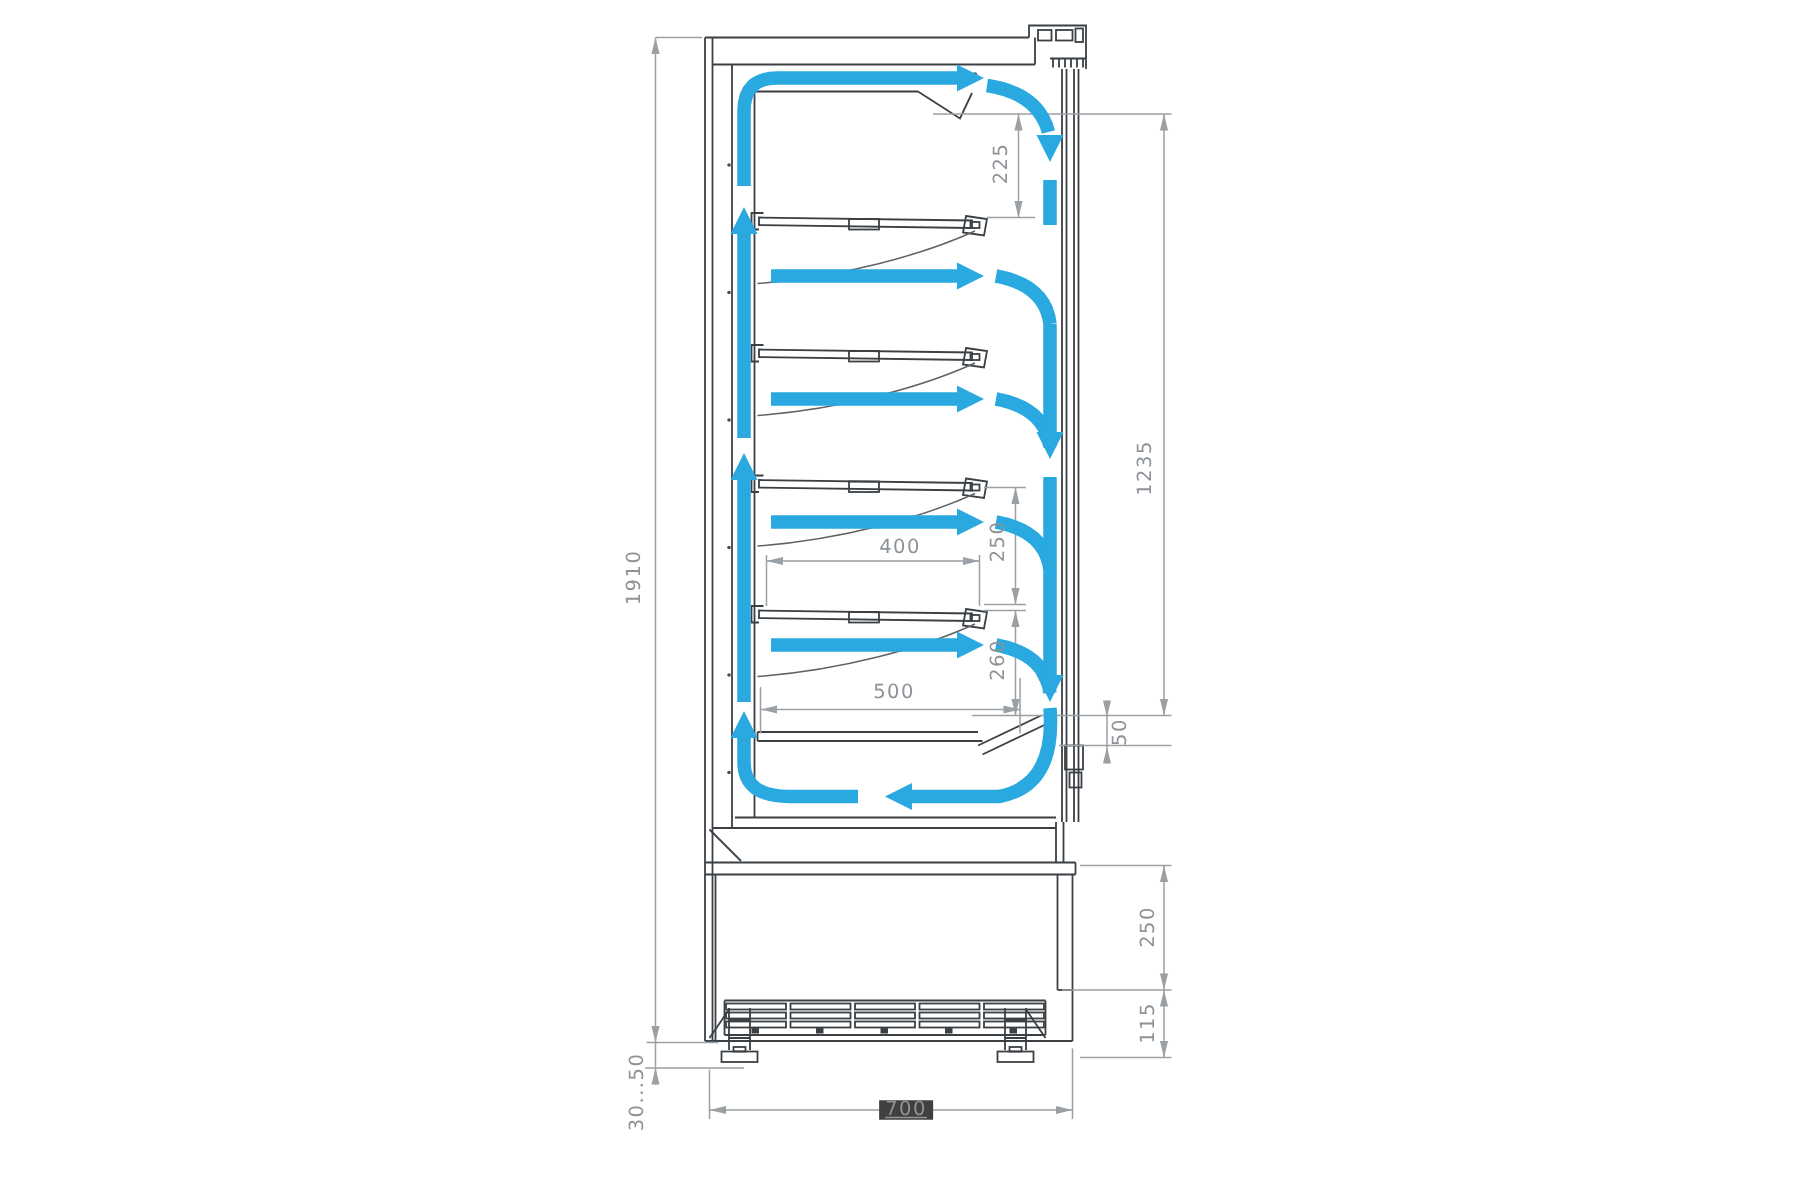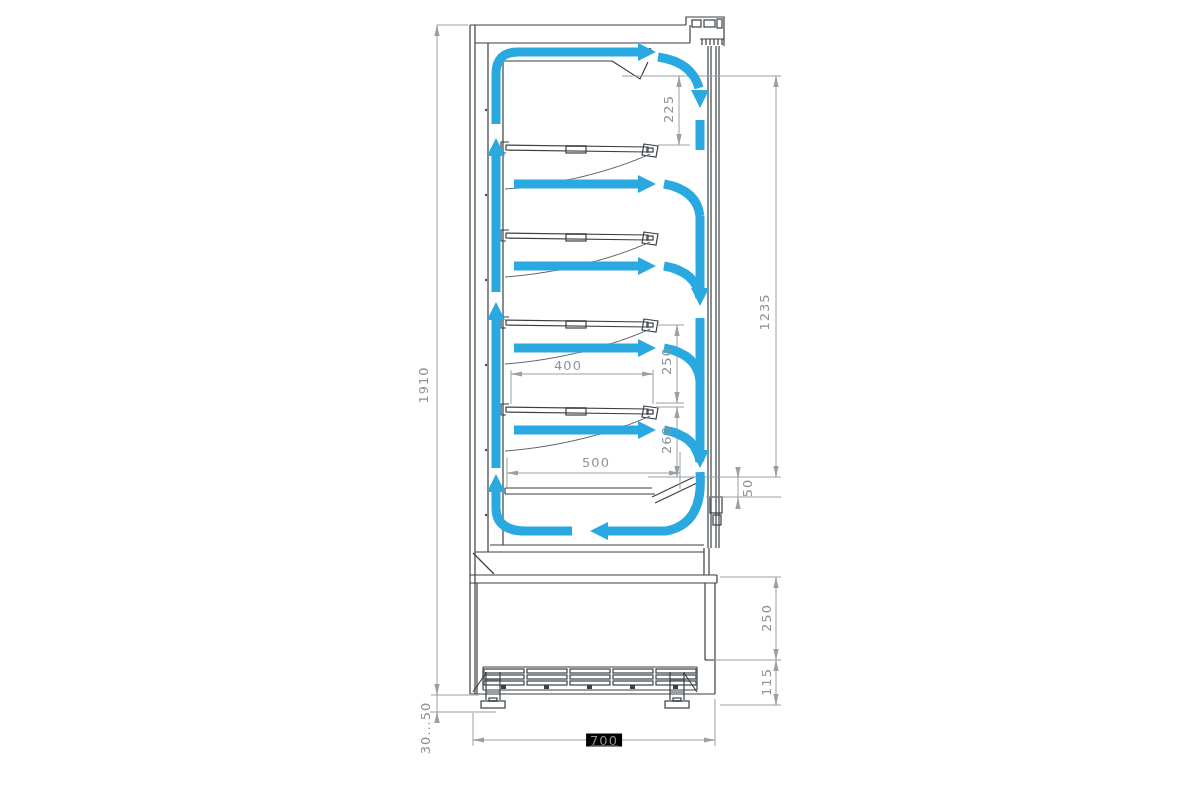--- a/index.html
+++ b/index.html
@@ -14,21 +14,21 @@
   
   .dim {stroke:#9aa0a4;stroke-width:1;fill:none;}
   .dimf{fill:#9aa0a4;stroke:none;}
   
   .flow{stroke:#29a9e0;stroke-width:9;fill:none;}
   .flowf{fill:#29a9e0;stroke:none;}
   
   .dim-label{position:absolute;font-size:13px;line-height:1;color:#8e9398;letter-spacing:1px;
              white-space:nowrap;transform:translate(-50%,-50%);}
   .rot{transform:translate(-50%,-50%) rotate(-90deg);}
-  .gap{background:#000000;padding:0 4px;text-decoration:underline;}
+  .gap{background:#404040;padding:0 4px;text-decoration:underline;}
 </style>
 </head>
 <body>
 
 <div id="canvas">
 <svg width="1200" height="800" viewBox="0 0 1200 800">
 
   <g>
 
     <path class="st" d="M470,25 V694"></path>
@@ -258,19 +258,19 @@
     <polygon class="flowf" points="590,531 608,522 608,540"></polygon>
   </g>
 </svg>
 
   <div class="dim-label rot" style="left:423px;top:385px;">1910</div>
   <div class="dim-label rot" style="left:425px;top:728px;">30...50</div>
   <div class="dim-label gap" style="left:604px;top:740px;">700</div>
   <div class="dim-label rot" style="left:668px;top:109px;">225</div>
   <div class="dim-label rot" style="left:764px;top:312px;">1235</div>
   <div class="dim-label rot" style="left:666px;top:361px;">250</div>
-  <div class="dim-label" style="left:568px;top:365px;">400</div>
+  <div class="dim-label" style="left:600px;top:365px;">400</div>
   <div class="dim-label rot" style="left:666px;top:440px;">260</div>
   <div class="dim-label" style="left:596px;top:462px;">500</div>
   <div class="dim-label rot" style="left:747px;top:488px;">50</div>
   <div class="dim-label rot" style="left:766px;top:618px;">250</div>
   <div class="dim-label rot" style="left:766px;top:682px;">115</div>
 </div>
 
 </body></html>

